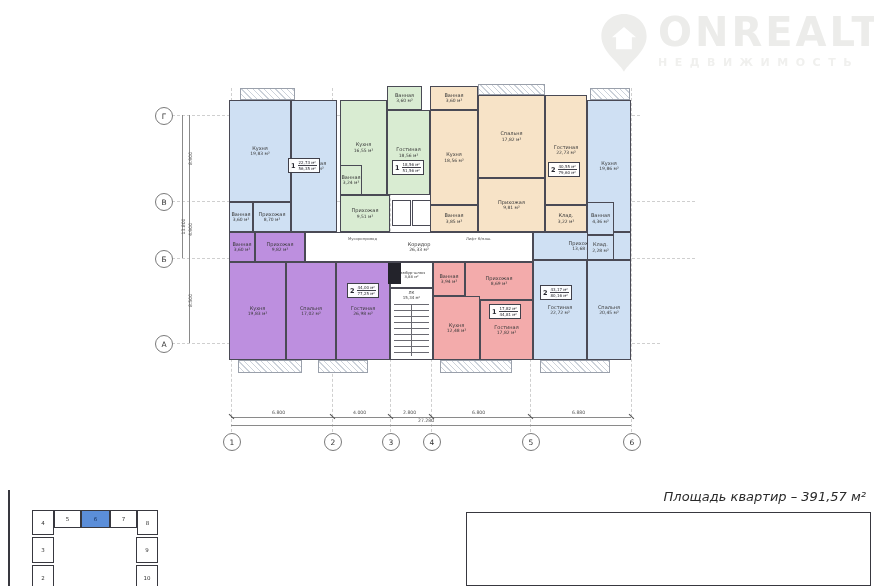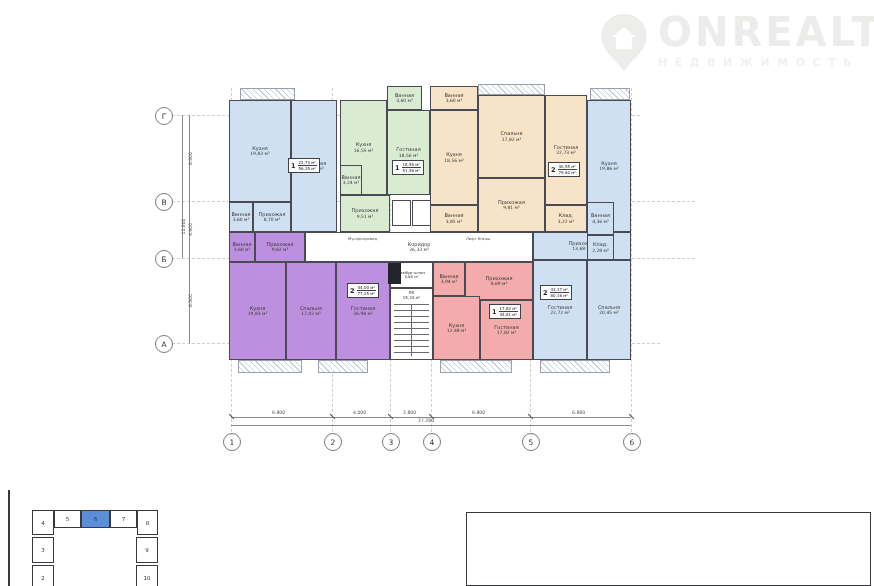--- a/index.html
+++ b/index.html
@@ -321,20 +321,21 @@
   <div class="kp-cell" style="left:32px;top:510px;width:22px;height:25px;">4</div>
   <div class="kp-cell" style="left:54px;top:510px;width:27px;height:18px;">5</div>
   <div class="kp-cell kp-active" style="left: 81px; top: 510px; width: 29px; height: 18px; background-color: rgb(91, 142, 217);">6</div>
   <div class="kp-cell" style="left:110px;top:510px;width:27px;height:18px;">7</div>
   <div class="kp-cell" style="left:137px;top:510px;width:21px;height:25px;">8</div>
   <div class="kp-cell" style="left:32px;top:537px;width:22px;height:26px;">3</div>
   <div class="kp-cell" style="left:32px;top:565px;width:22px;height:26px;">2</div>
   <div class="kp-cell" style="left:136px;top:537px;width:22px;height:26px;">9</div>
   <div class="kp-cell" style="left:136px;top:565px;width:22px;height:26px;">10</div>
 
+  <div class="areatotal" style="left:556px;top:489px;width:310px;">Площадь квартир – 391,57 м²</div>
 
   <div class="tb" style="left:466px;top:512px;width:405px;height:74px;"></div>
 
   <div class="tb-line" style="left:486px;top:512px;width:1px;height:74px;"></div>
   <div class="tb-line" style="left:508px;top:512px;width:1px;height:74px;"></div>
   <div class="tb-line" style="left:528px;top:512px;width:1px;height:74px;"></div>
   <div class="tb-line" style="left:552px;top:512px;width:1px;height:74px;"></div>
   <div class="tb-line" style="left:578px;top:512px;width:1px;height:74px;"></div>
   <div class="tb-line" style="left:608px;top:512px;width:1.5px;height:74px;"></div>
 

